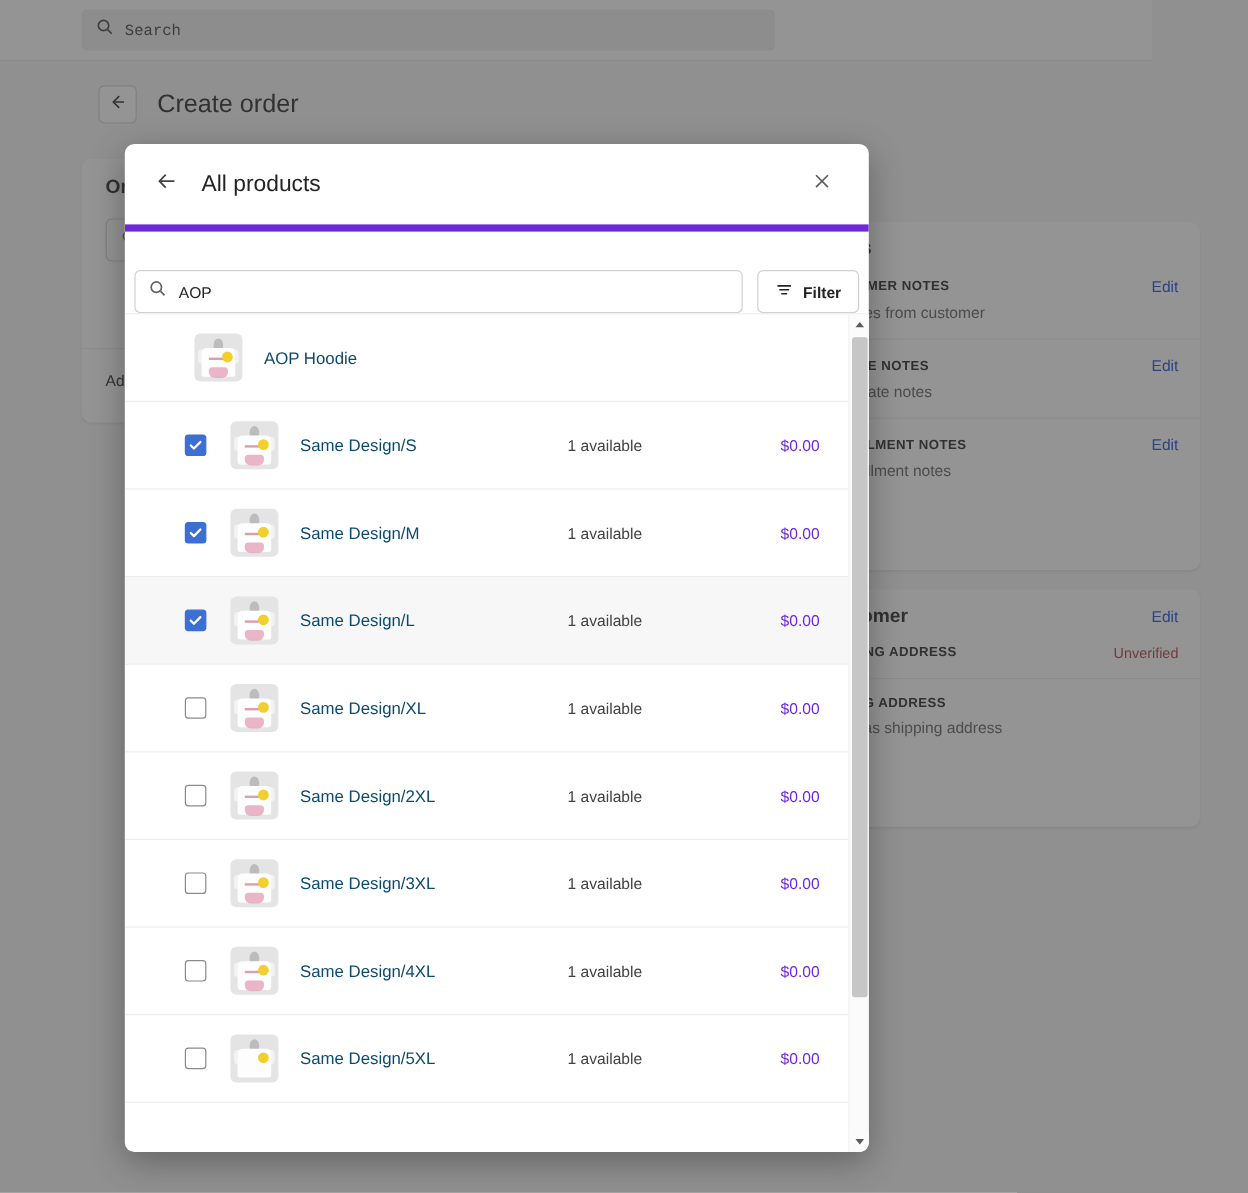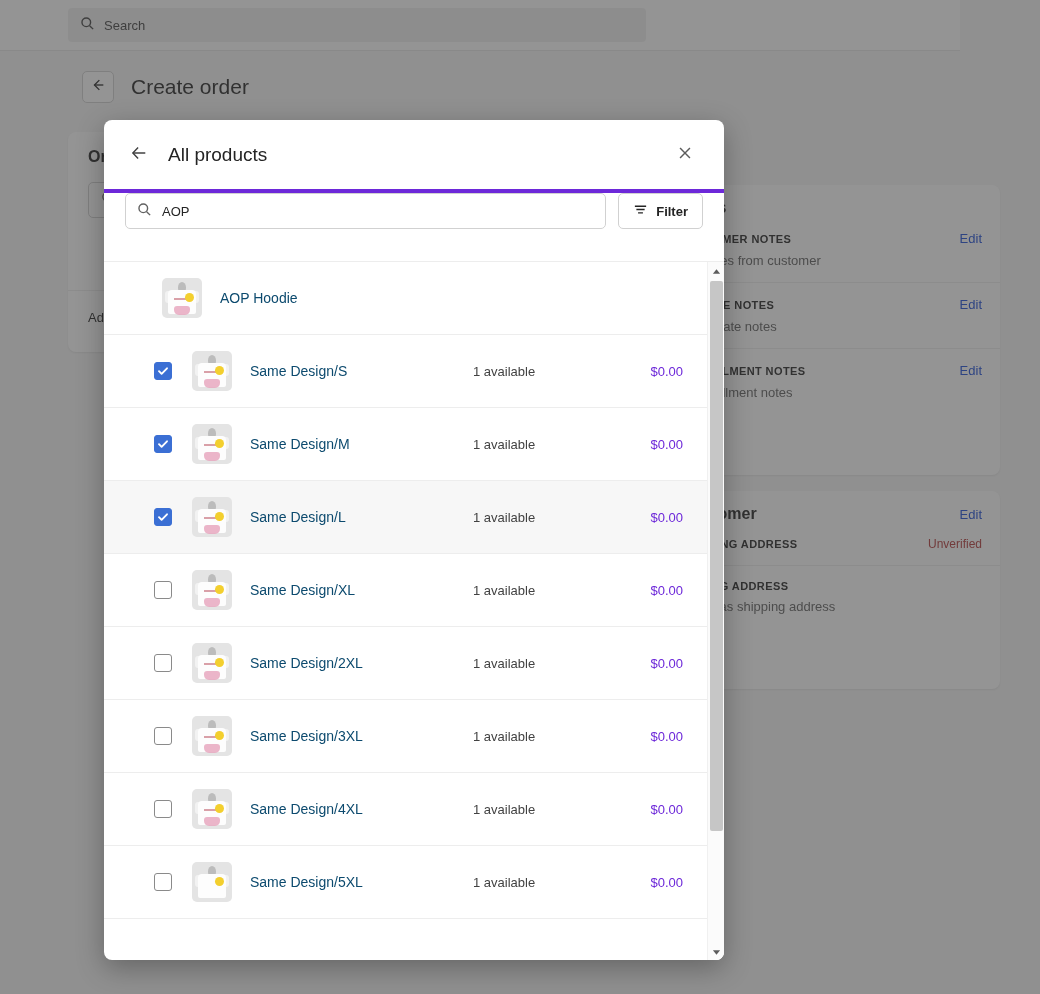--- a/index.html
+++ b/index.html
@@ -10,21 +10,21 @@
     overflow: hidden;
     font-family: "Liberation Sans", sans-serif;
     background: #f5f5f5;
   }
 
   
   #page-root { position: absolute; inset: 0; }
 
   .bg-topbar {
     position: absolute; left: 0; top: 0; width: 960px; height: 51px;
-    background: #ffffff; border-bottom: 1px solid #e6e6e6;
+    background: #ffffff; border-bottom: 1px solid #e6e6e6; font-family: Liberation Mono, monospace;
   }
   .bg-search {
     position: absolute; left: 68px; top: 8px; width: 578px; height: 34px;
     background: #f0f0f0; border-radius: 4px;
     display: flex; align-items: center; padding: 0 12px; gap: 9px;
   }
   .bg-search .slabel { font-size: 13px; color: #424242; }
 
   .bg-body {
     position: absolute; left: 0; top: 51px; width: 1040px; height: 943px;
@@ -100,31 +100,31 @@
   #modal {
     position: absolute; left: 104px; top: 120px; width: 620px; height: 840px;
     background: #ffffff; border-radius: 8px; z-index: 60;
     box-shadow: 0 8px 28px rgba(0,0,0,.30);
     display: flex; flex-direction: column; overflow: hidden;
   }
   .modal-header {
     height: 73px; flex: 0 0 73px;
     display: flex; align-items: center; gap: 14px;
     padding: 0 24px 0 20px;
-    border-bottom: 4px solid #6d28d9;
+    border-bottom: 6px solid #6d28d9;
   }
   .modal-title { font-size: 19px; color: #242424; flex: 1; }
   .hicon {
     width: 30px; height: 30px; display: flex; align-items: center; justify-content: center;
     border-radius: 4px; color: #424242;
   }
 
   .modal-search-row {
-    flex: 0 0 68px; display: flex; align-items: flex-start; gap: 12px;
-    padding: 0 21px;
+    flex: 0 0 68px; display: flex; align-items: flex-end; gap: 12px;
+    padding: 0 8px;
   }
   .search-field {
     flex: 1; height: 36px;
     border: 1px solid #d1d1d1; border-radius: 5px; background: #fff;
     display: flex; align-items: center; gap: 10px; padding: 0 11px;
   }
   .search-field .sval { font-size: 13px; color: #242424; }
   .filter-btn {
     height: 36px; padding: 0 14px;
     border: 1px solid #d1d1d1; border-radius: 5px; background: #fff;

